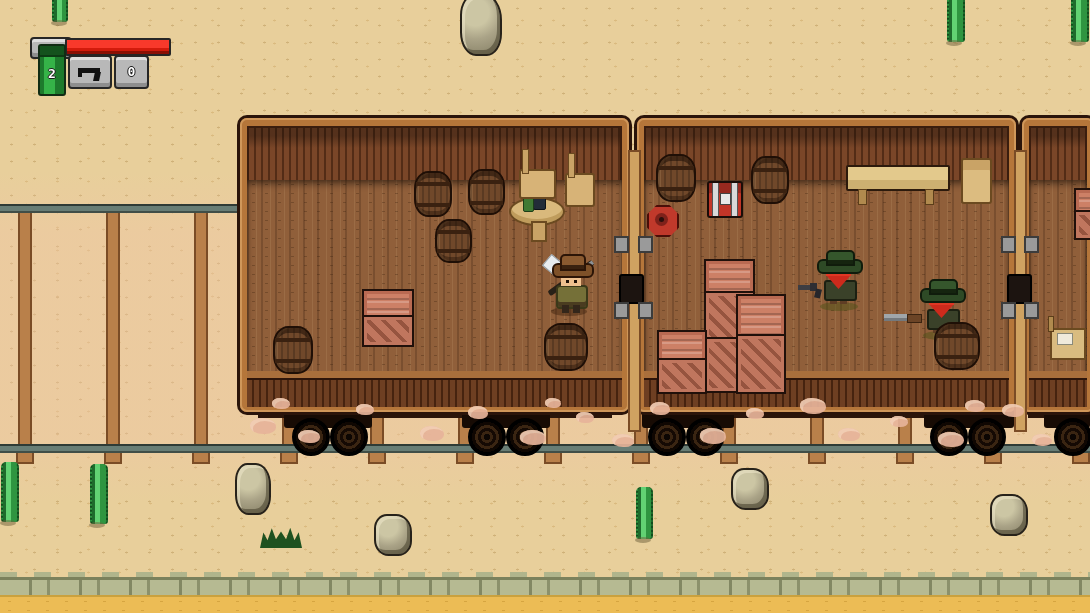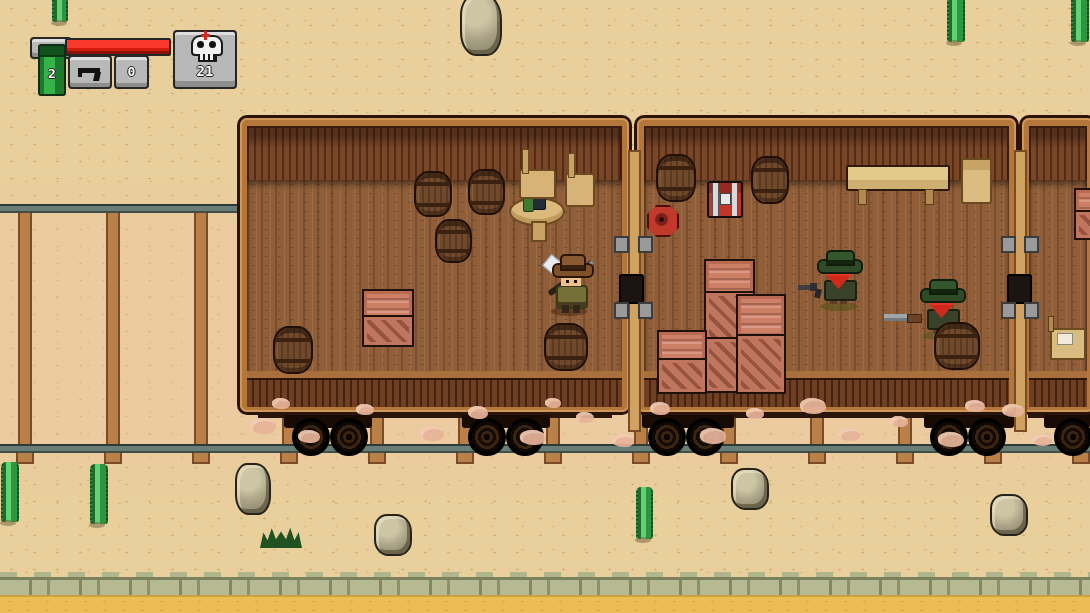--- a/index.html
+++ b/index.html
@@ -386,26 +386,15 @@
     <div class="hbox gunbox">
       <div class="pistol">
           <i></i>
           <u></u>
           <b></b>
         </div>
     </div>
     <div class="hbox zerobox">
       <div class="hud-num" style="top:7px">0</div>
     </div>
-    <div class="hbox skullbox">
-      <div class="skull">
-        <span class="abs skull-head"></span>
-        <span class="abs skull-eye" style="left:9px"></span>
-        <span class="abs skull-eye" style="left:21px"></span>
-        <span class="abs skull-jaw"></span>
-        <span class="abs skull-cross-v"></span>
-        <span class="abs skull-cross-h"></span>
-      </div>
-      <div class="hud-num" style="top:31px;font-size:14px">21</div>
-    </div>
   </div>
 
 </div>
 
 </body></html>

